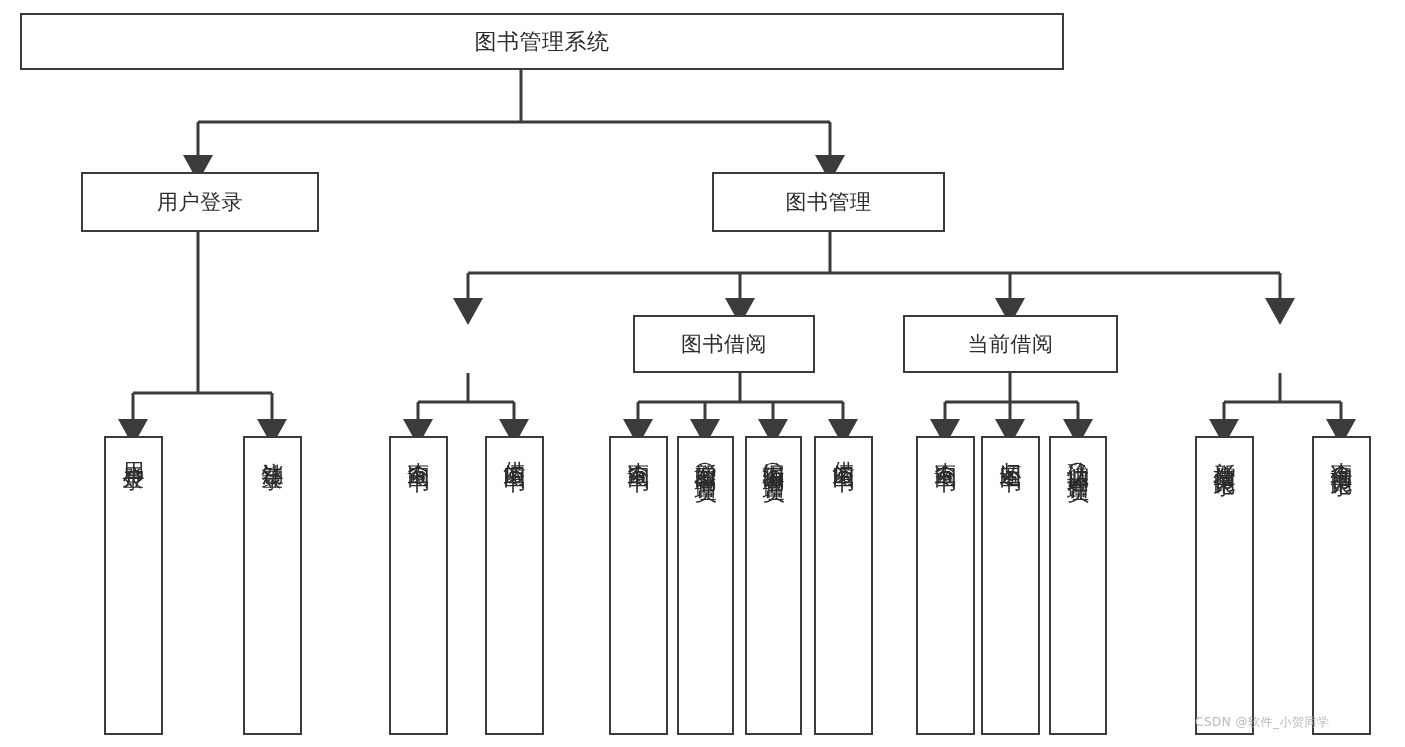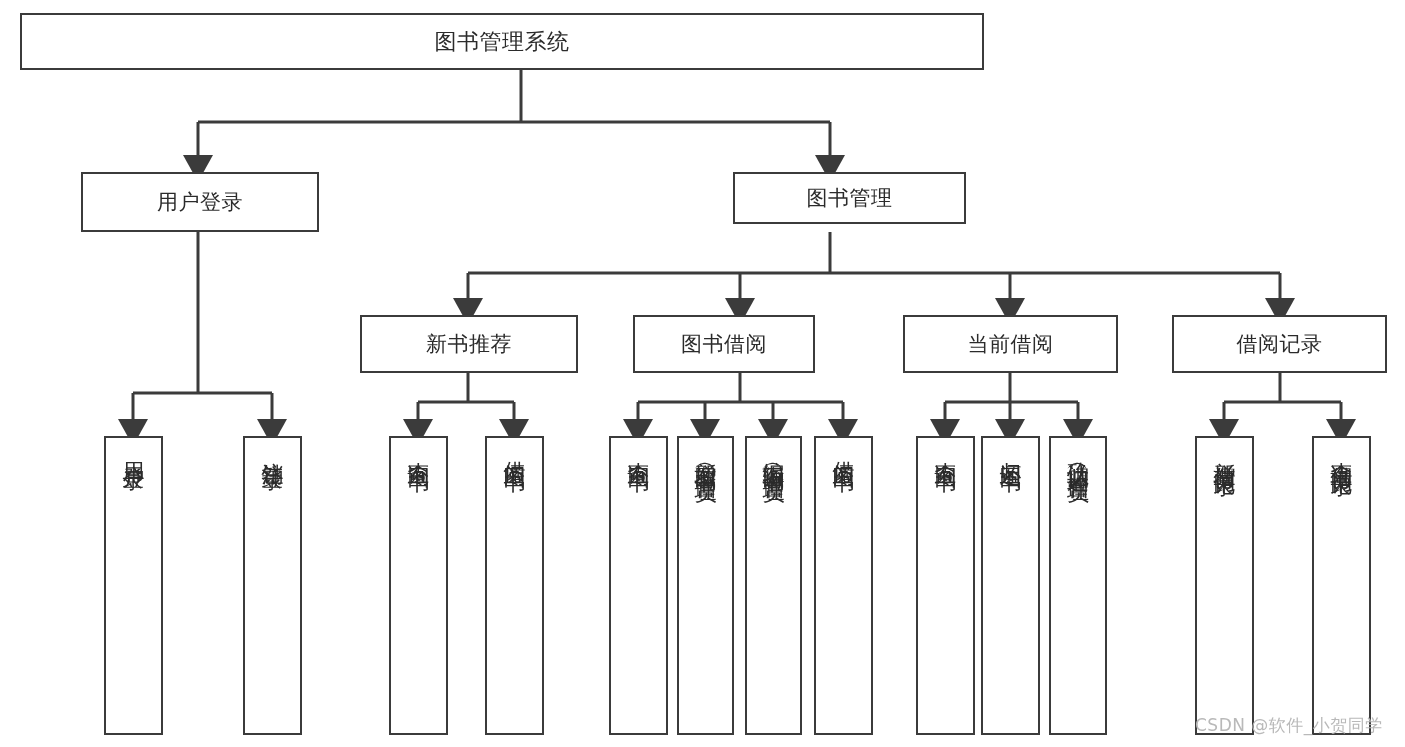--- a/index.html
+++ b/index.html
@@ -60,21 +60,21 @@
     writing-mode: vertical-rl;
     text-orientation: upright;
     font-size: 22px;
     letter-spacing: 3px;
     line-height: 1;
     white-space: nowrap;
   }
   .watermark {
     position: absolute;
     color: #b9b9b9;
-    font-size: 17px;
+    font-size: 12px;
     letter-spacing: 0.5px;
     white-space: nowrap;
     user-select: none;
   }
 </style>
 </head>
 <body>
 
 <div id="canvas">
 
@@ -121,42 +121,36 @@
       <path d="M1010,402 L1010,422" marker-end="url(#arrow)"></path>
       <path d="M1078,402 L1078,422" marker-end="url(#arrow)"></path>
 
       <path d="M1280,373 L1280,402"></path>
       <path d="M1224,402 L1341,402"></path>
       <path d="M1224,402 L1224,422" marker-end="url(#arrow)"></path>
       <path d="M1341,402 L1341,422" marker-end="url(#arrow)"></path>
     </g>
   </svg>
 
-  <div class="node h root" style="left:20px; top:13px; width:964px; height:57px;">
+  <div class="node h root" style="left:20px; top:13px; width:1044px; height:57px;">
     <span class="lbl">图书管理系统</span>
   </div>
 
   <div class="node h" style="left:81px; top:172px; width:238px; height:60px;">
     <span class="lbl">用户登录</span>
   </div>
-  <div class="node h" style="left:712px; top:172px; width:233px; height:52px;margin-left:21px;">
+  <div class="node h" style="left:712px; top:172px; width:233px; height:60px;">
     <span class="lbl">图书管理</span>
   </div>
 
-  <div class="node h" style="left:360px; top:315px; width:218px; height:58px;">
-    <span class="lbl">新书推荐</span>
-  </div>
   <div class="node h" style="left:633px; top:315px; width:182px; height:58px;">
     <span class="lbl">图书借阅</span>
   </div>
   <div class="node h" style="left:903px; top:315px; width:215px; height:58px;align-items:center;">
     <span class="lbl">当前借阅</span>
-  </div>
-  <div class="node h" style="left:1172px; top:315px; width:215px; height:58px;">
-    <span class="lbl">借阅记录</span>
   </div>
 
   <div class="node v" style="left:104px; top:436px; width:59px; height:299px;">
     <span class="lbl">用户登录</span>
   </div>
   <div class="node v" style="left:243px; top:436px; width:59px; height:299px;">
     <span class="lbl">注销登录</span>
   </div>
 
   <div class="node v" style="left:389px; top:436px; width:59px; height:299px;">

